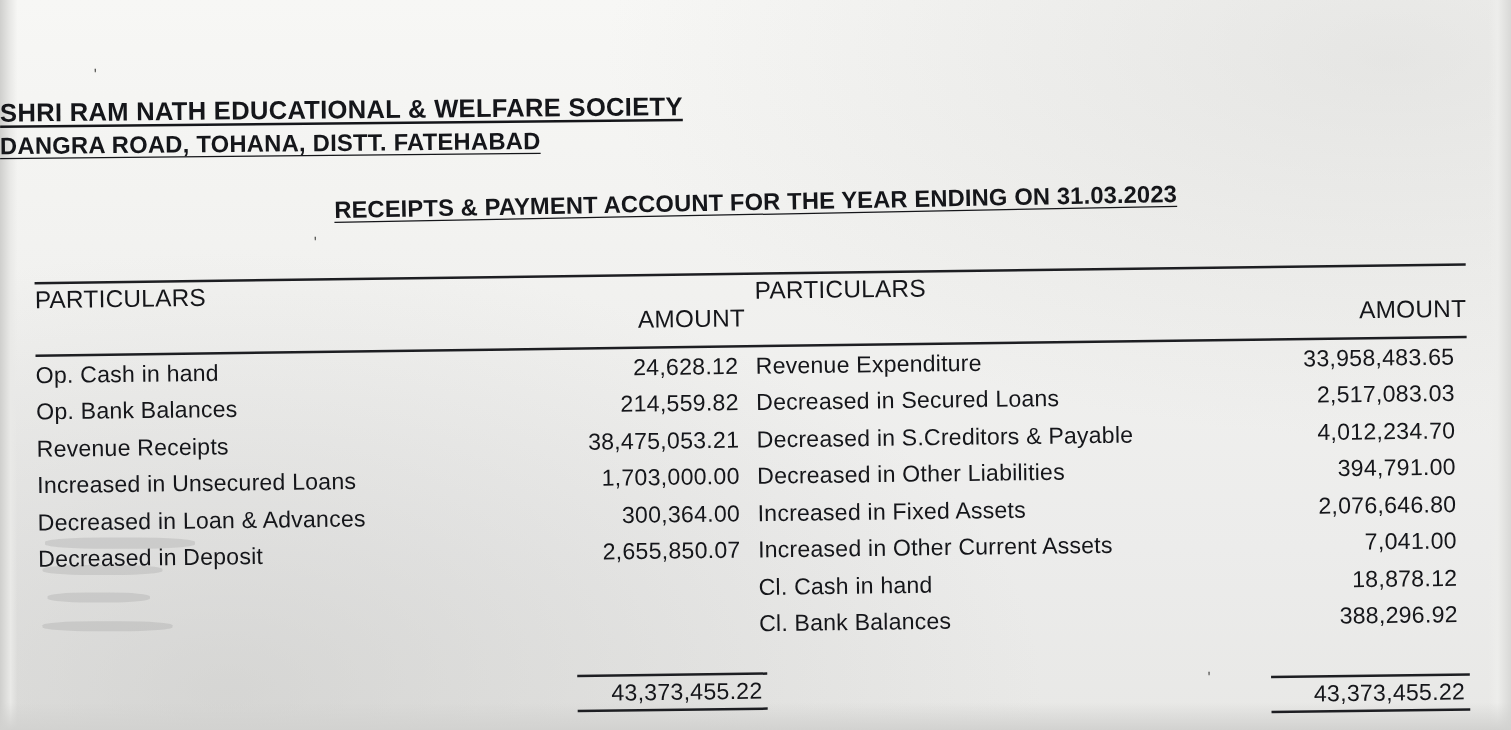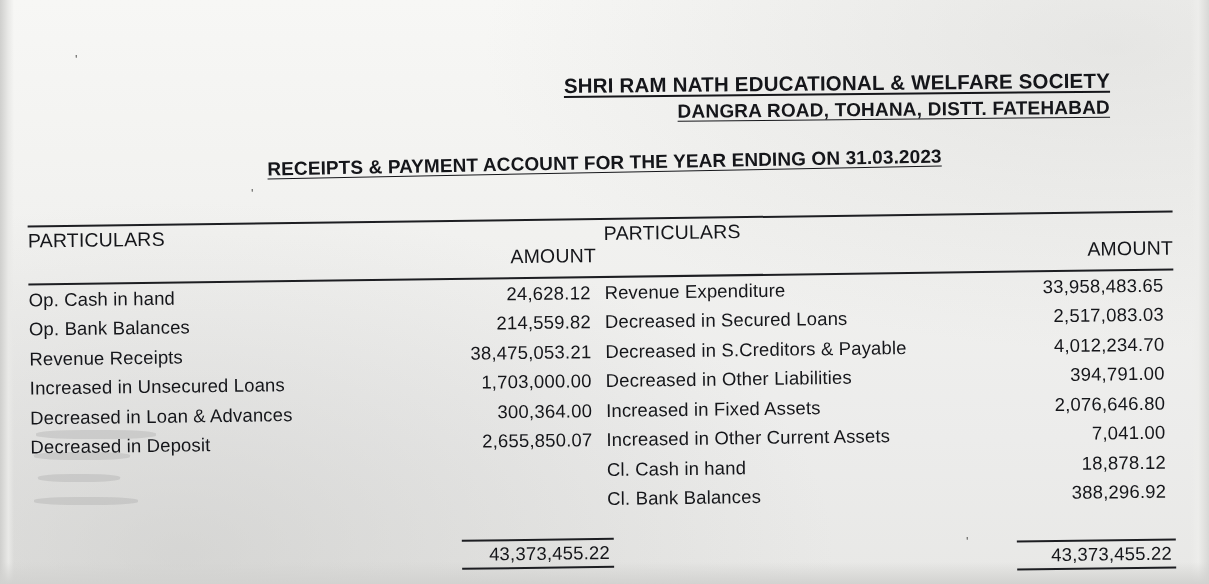--- a/index.html
+++ b/index.html
@@ -56,21 +56,21 @@
     height: 584px;
     color: #15161a;
   }
 
   
   .title-block {
     position: absolute;
     left: 0;
     top: 74px;
     width: 1110px;
-    text-align: right;
+    text-align: left;
   }
   .org-name {
     font-size: 20.5px;
     font-weight: bold;
     letter-spacing: 0.2px;
     text-decoration: underline;
     text-underline-offset: 3px;
     transform: rotate(-0.55deg);
   }
   .org-addr {

